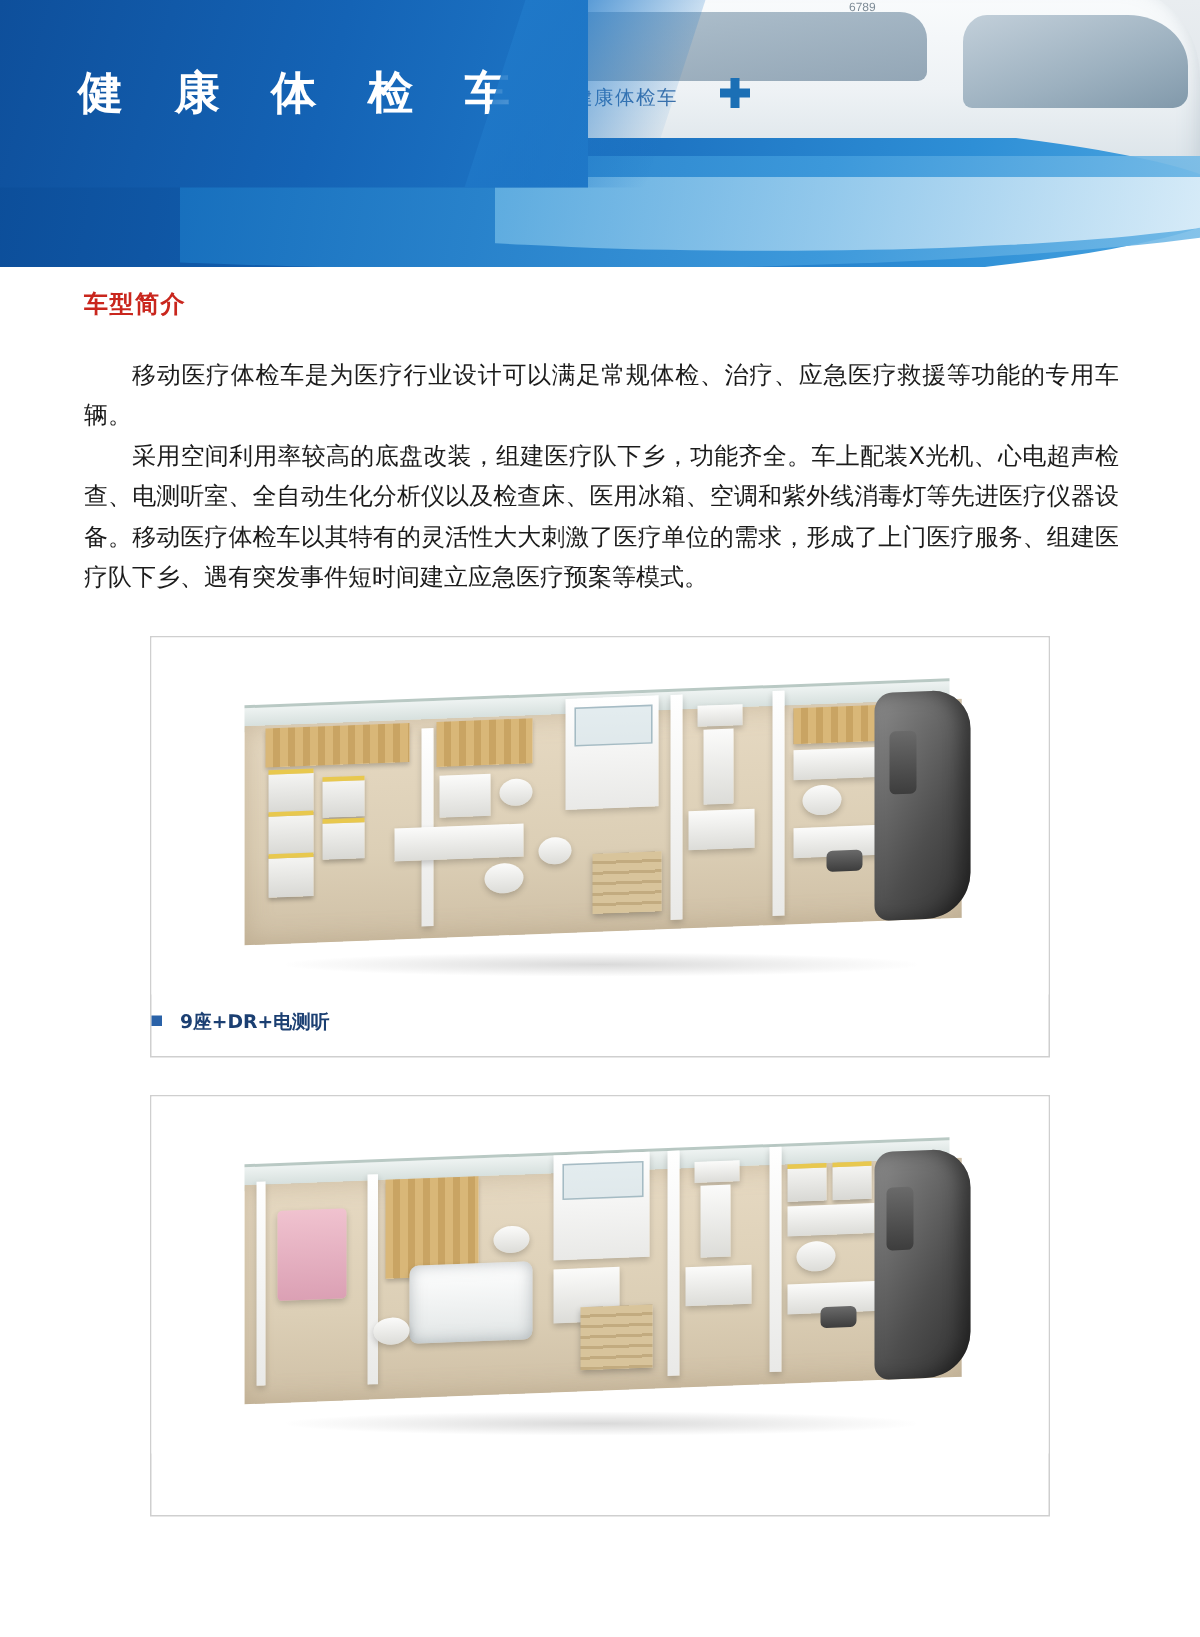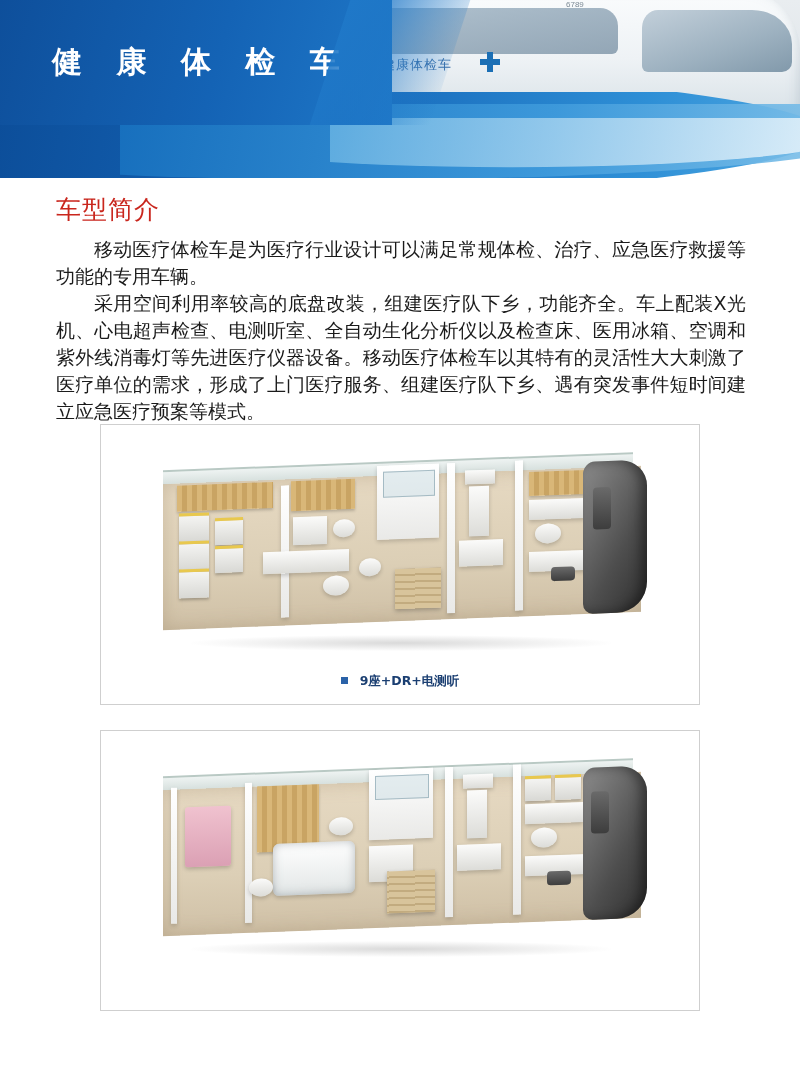--- a/index.html
+++ b/index.html
@@ -170,34 +170,34 @@
     width: 520px; height: 60px;
     background: linear-gradient(100deg,#6fb9e6 0%, #ffffff 95%);
     clip-path: ellipse(66% 56% at 35% 26%);
     opacity: .75;
   }
 
   
   .section-heading {
     position: absolute;
     left: 56px; top: 193px;
-    font-size: 25px;
-    font-weight: normal;
+    font-size: 16px;
+    font-weight: bold;
     color: #c9261d;
     letter-spacing: 1px;
     font-family: "DejaVu Sans", sans-serif;
   }
 
   
   .body-copy {
     position: absolute;
     left: 56px; top: 236px;
     width: 690px;
     color: #1b1b1b;
-    font-size: 19px;
+    font-size: 16px;
     line-height: 27px;
     font-family: "DejaVu Sans", sans-serif;
     text-align: justify;
   }
   .body-copy p {
     margin: 0;
     text-indent: 2em;
   }
 
   
@@ -218,21 +218,21 @@
     width: 598px;
     height: 238px;
     overflow: hidden;
     background: #ffffff;
   }
   .caption {
     position: absolute;
     left: 0;
     bottom: 14px;
     width: 598px;
-    text-align: center;
+    text-align: left;
     font-size: 12.5px;
     color: #1b3f72;
     font-weight: bold;
     font-family: "DejaVu Sans", sans-serif;
   }
   .caption .bullet {
     display: inline-block;
     width: 7px; height: 7px;
     background: #2a62a8;
     margin-right: 12px;

